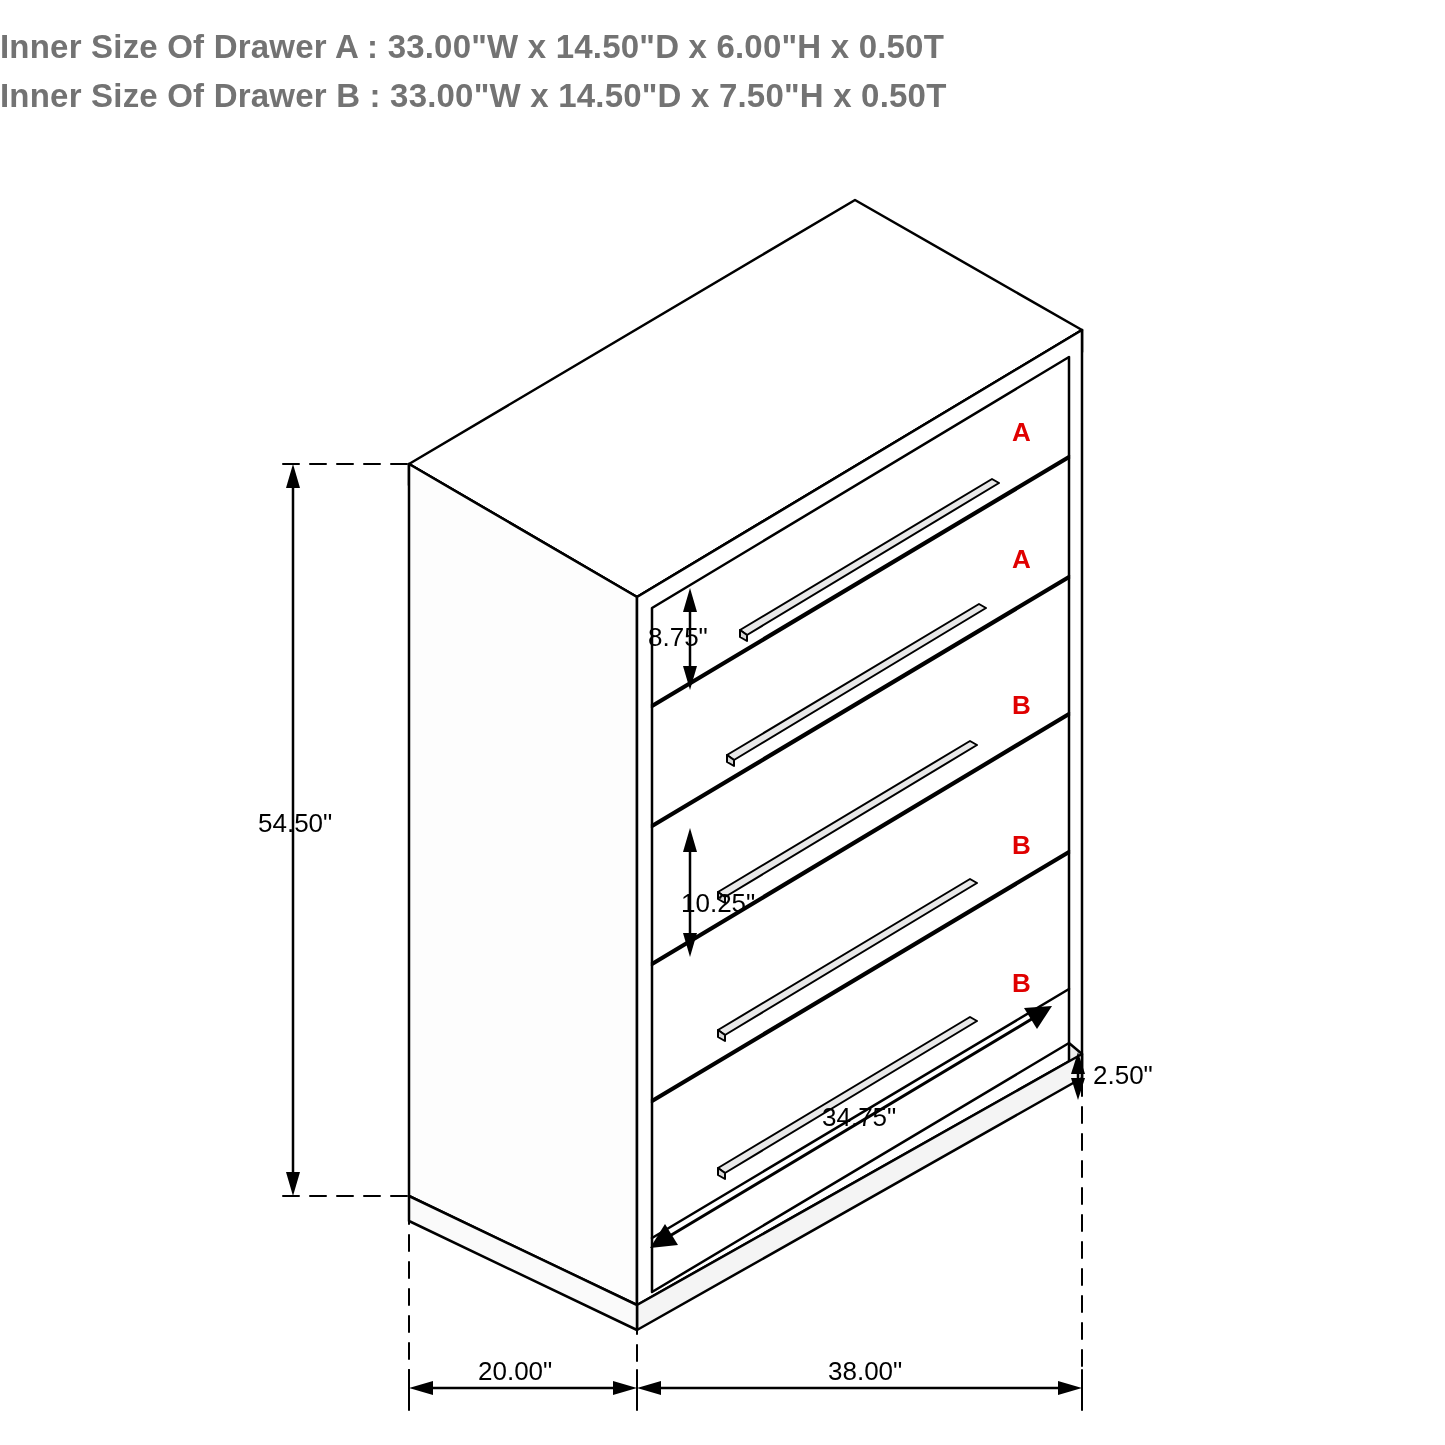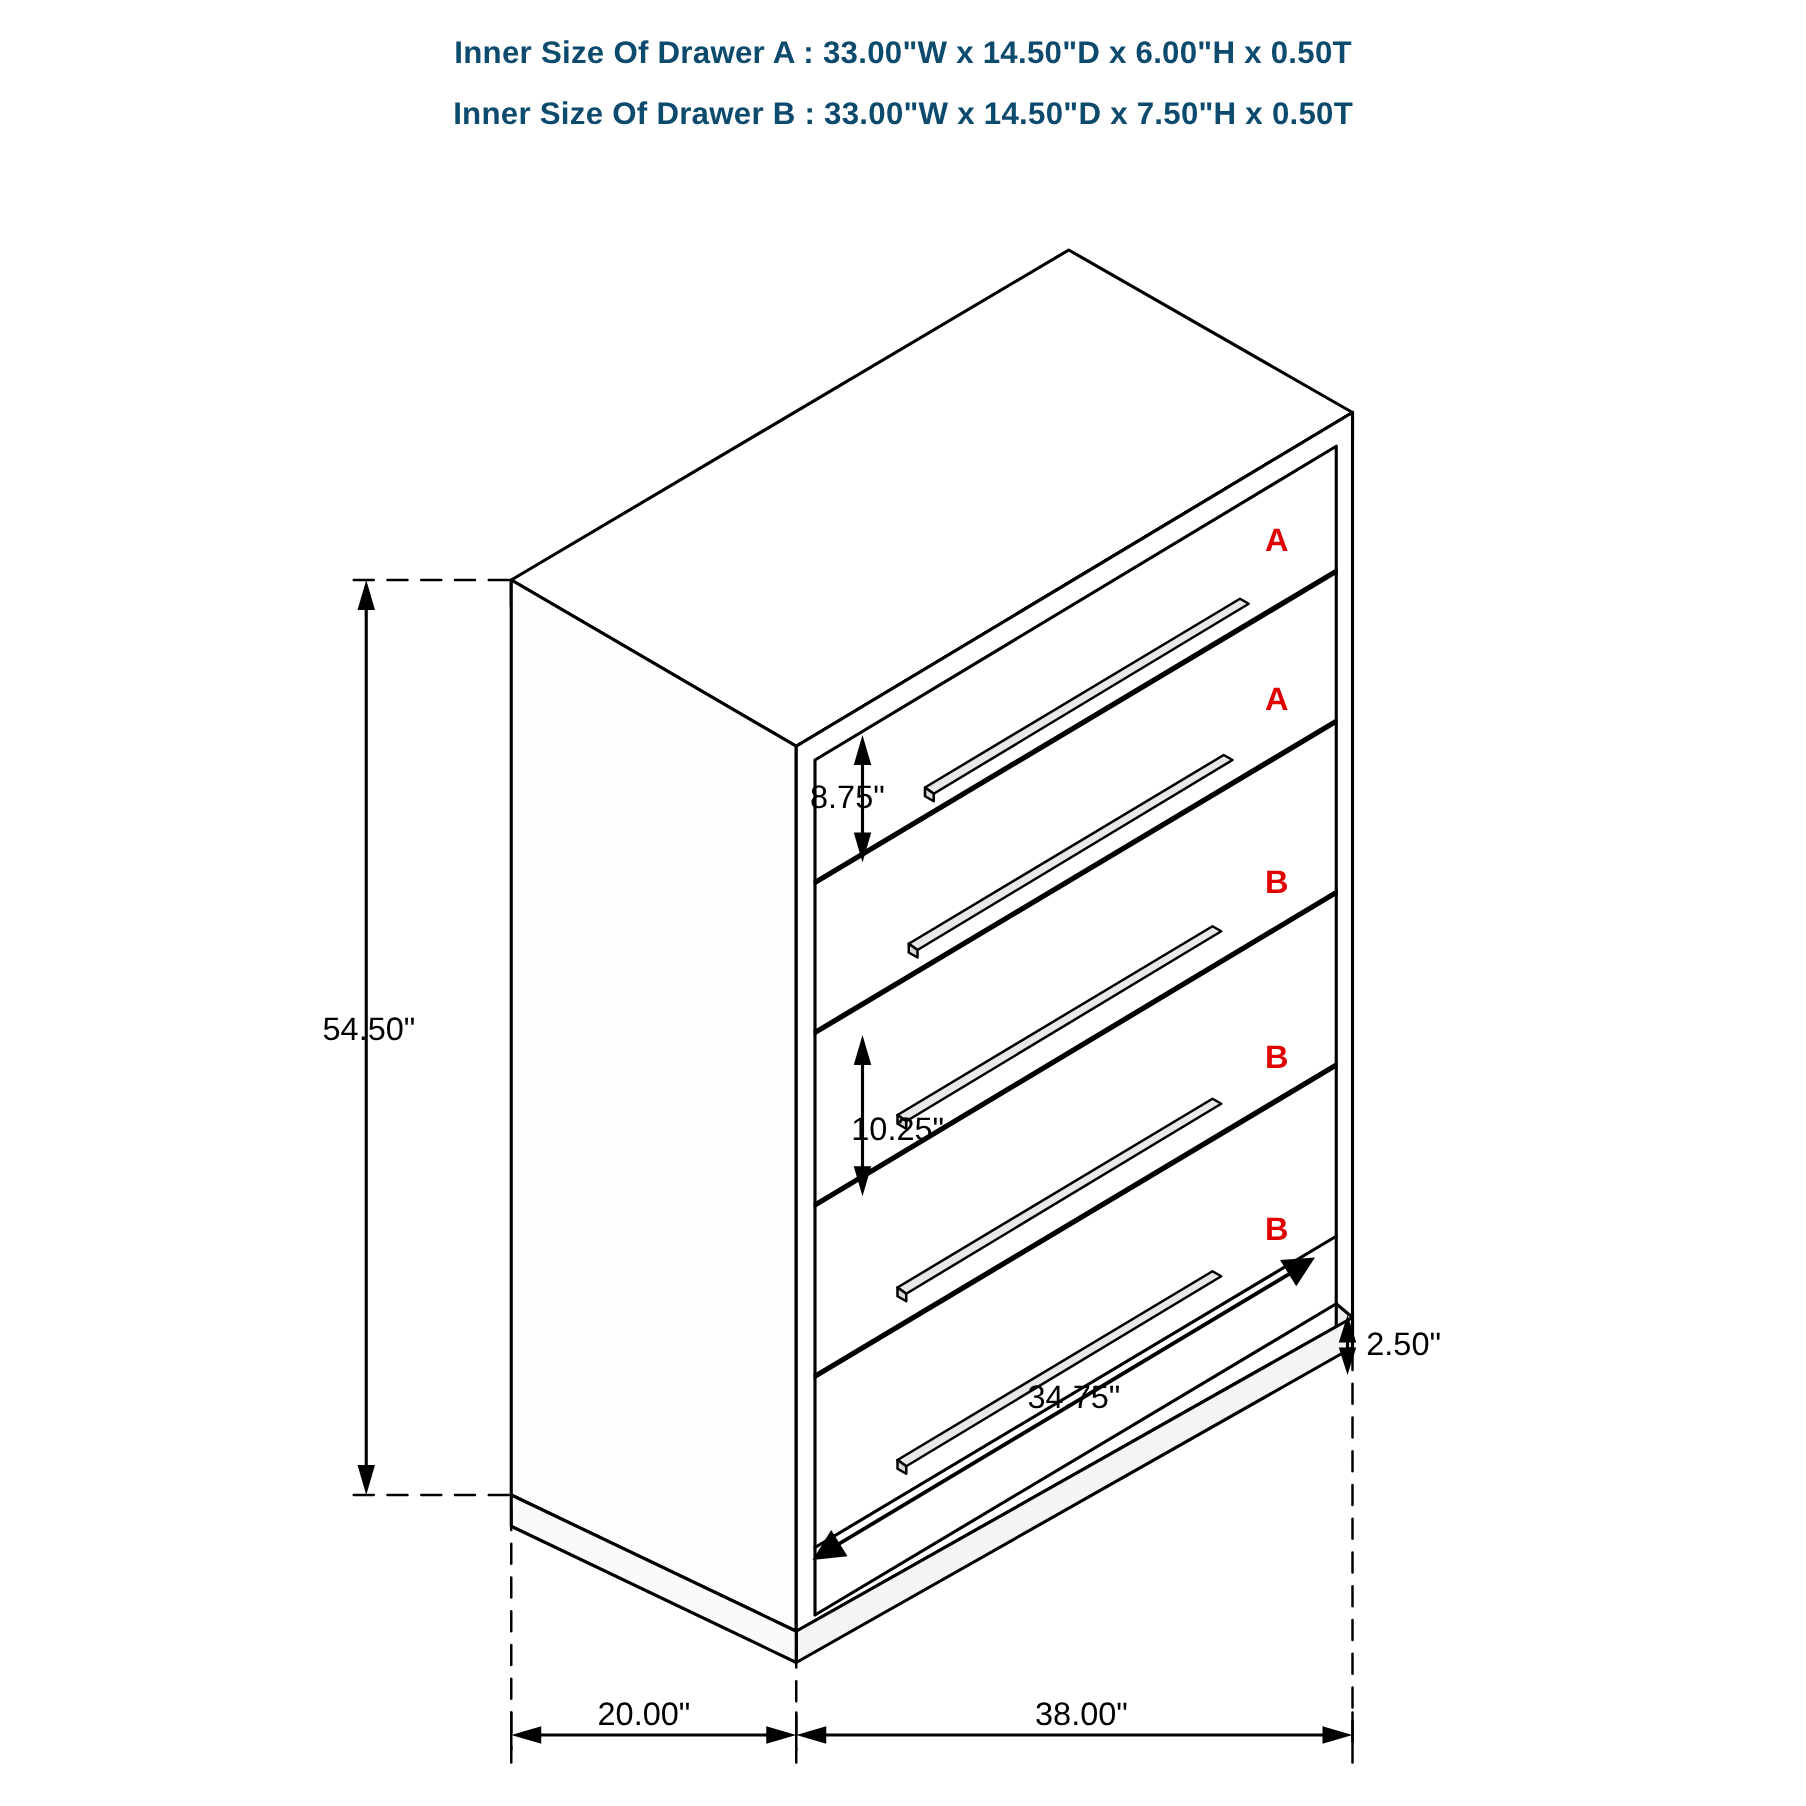--- a/index.html
+++ b/index.html
@@ -16,24 +16,23 @@
   }
   #stage {
     position: relative;
     width: 1445px;
     height: 1445px;
   }
   .hdr {
     position: absolute;
     left: 0;
     width: 1445px;
-    text-align: center;
     font-weight: bold;
-    font-size: 25px;
-    color: #0c4a6e;
+    font-size: 33px;
+    color: #737373;
     letter-spacing: 0.2px;
   }
   #hdr1 { top: 28px; }
   #hdr2 { top: 56px; margin-top: 21px; }
 
   svg.diagram {
     position: absolute;
     left: 0;
     top: 0;
     width: 1445px;

